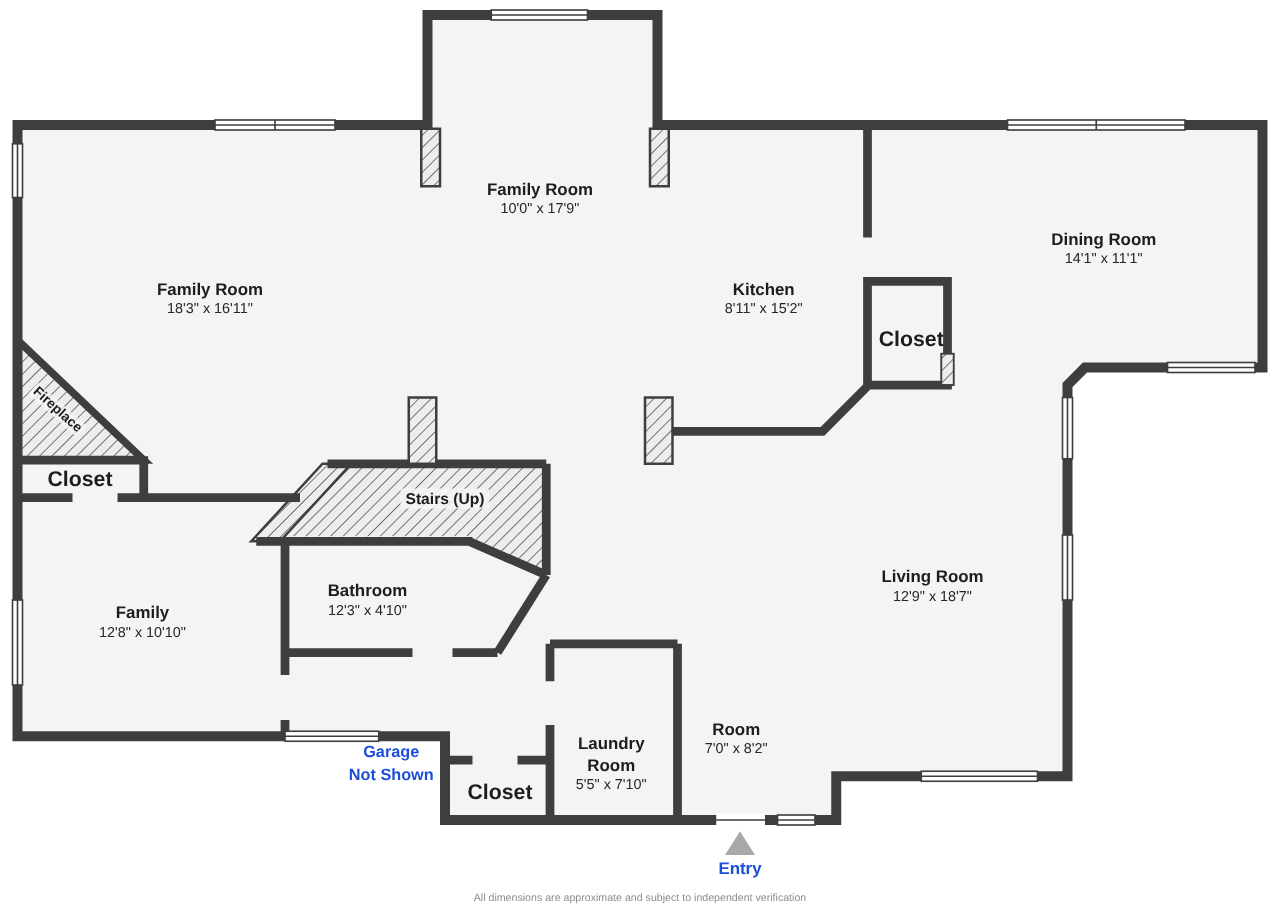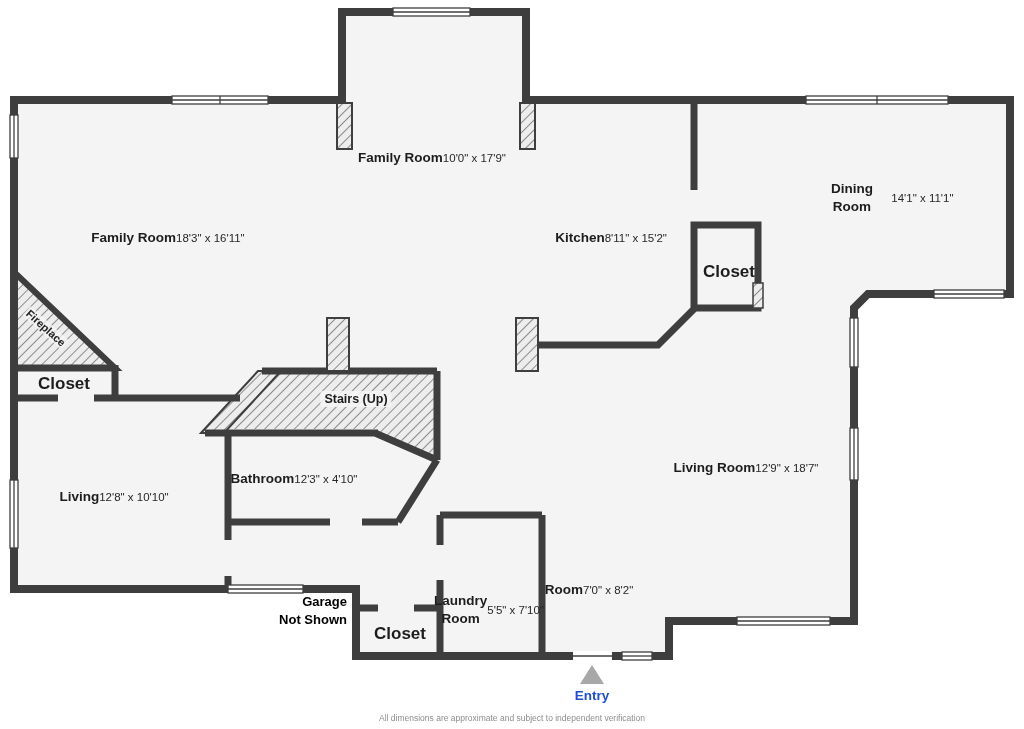--- a/index.html
+++ b/index.html
@@ -4,21 +4,21 @@
 <style>
   * { margin:0; padding:0; box-sizing:border-box; }
   html,body { background:#ffffff; font-family:"Liberation Sans", sans-serif; }
   .canvas {
     position:relative; width:1024px; height:729px;
     background:#ffffff; overflow:hidden; border-radius:10px;
   }
   svg.plan { position:absolute; left:0; top:0; }
   .label {
     position:absolute; transform:translate(-50%,-50%);
-    display:flex; flex-direction:row; align-items:center;
+    display:flex; flex-direction:column; align-items:center;
     text-align:center; z-index:2; pointer-events:none;
   }
   .room-name {
     font-size:13.5px; font-weight:bold; color:#1d1d1d;
     white-space:pre-line; line-height:1.3;
   }
   .room-dims {
     font-size:11.5px; color:#272727; white-space:nowrap; margin-top:1px;
   }
   .closet-name { font-size:17px; }
@@ -27,22 +27,22 @@
     padding:0 4px; border-radius:2px; white-space:nowrap;
   }
   .fireplace-label {
     position:absolute; z-index:2;
     transform:translate(-50%,-50%) rotate(42deg);
     font-size:11px; font-weight:bold; color:#1d1d1d;
     background:rgba(245,245,246,0.75); padding:0 2px;
     white-space:nowrap; pointer-events:none;
   }
   .garage-note {
-    font-size:13px; font-weight:bold; color:#000000;
-    white-space:pre-line; line-height:1.4; text-align:right;
+    font-size:13px; font-weight:bold; color:#1d4ed8;
+    white-space:pre-line; line-height:1.4; text-align:center;
   }
   .entry-name { font-size:13.5px; font-weight:bold; color:#1d4ed8; }
   .disclaimer {
     position:absolute; left:50%; top:713px; transform:translateX(-50%);
     font-size:8.5px; color:#8d8d8d; white-space:nowrap; z-index:2;
   }
 </style>
 </head>
 <body>
 
@@ -164,21 +164,21 @@
     <span class="room-name">Dining Room</span>
     <span class="room-dims">14'1" x 11'1"</span>
   </div>
 
   <div class="label" style="left:746px; top:468px">
     <span class="room-name">Living Room</span>
     <span class="room-dims">12'9" x 18'7"</span>
   </div>
 
   <div class="label" style="left:114px; top:497px">
-    <span class="room-name">Living</span>
+    <span class="room-name">Family</span>
     <span class="room-dims">12'8" x 10'10"</span>
   </div>
 
   <div class="label" style="left:294px; top:479px">
     <span class="room-name">Bathroom</span>
     <span class="room-dims">12'3" x 4'10"</span>
   </div>
 
   <div class="label" style="left:489px; top:610px">
     <span class="room-name">Laundry

